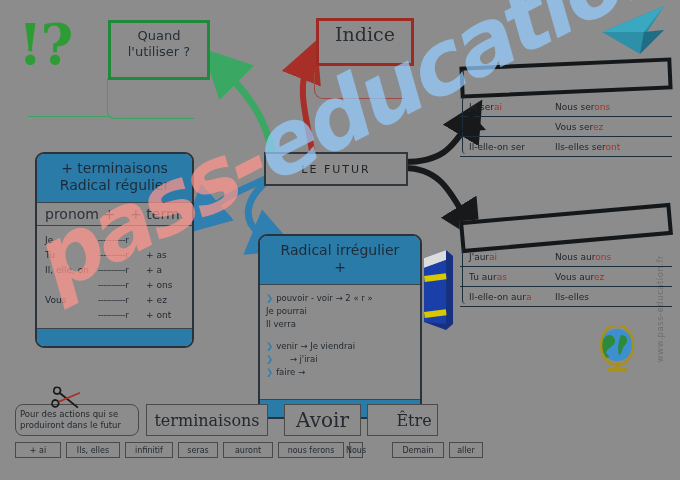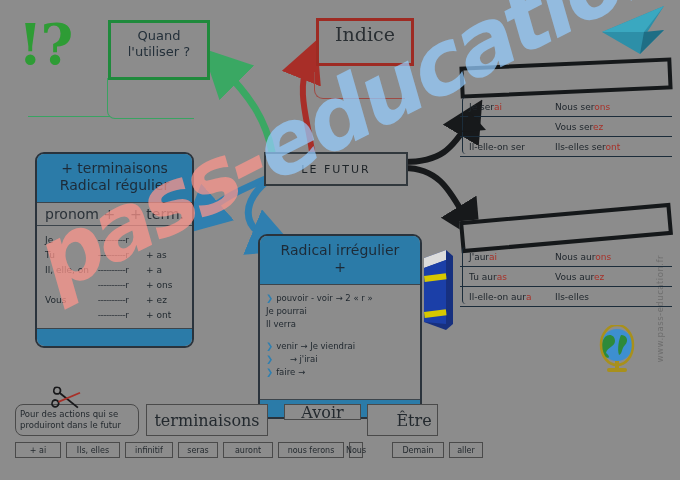--- a/index.html
+++ b/index.html
@@ -193,21 +193,21 @@
     background:#8c8c8c;
     display:flex;align-items:center;justify-content:center;
     box-sizing:border-box;
     font-family:"DejaVu Serif", serif;
     color:#23292e;
   }
   #b-pour{left:15px;top:6px;width:124px;height:32px;
     font-family:"DejaVu Sans", sans-serif;font-size:8.5px;
     line-height:11px;text-align:left;padding:0 4px;justify-content:flex-start;border-radius:8px;}
   #b-term{left:146px;top:6px;width:122px;height:32px;font-size:16px;}
-  #b-avoir{left:284px;top:6px;width:77px;height:16px;font-size:16px;}
+  #b-avoir{left:284px;top:6px;width:77px;height:32px;font-size:20px;}
   #b-etre{left:367px;top:6px;width:71px;height:32px;font-size:16px;padding-left:23px;}
 
   .tag{
     position:absolute;height:16px;
     border:1px solid #4a4a4a;background:#8c8c8c;
     display:flex;align-items:center;justify-content:center;
     font-family:"DejaVu Sans", sans-serif;
     font-size:8px;color:#23292e;
     box-sizing:border-box;padding:0 3px;white-space:nowrap;
   }

